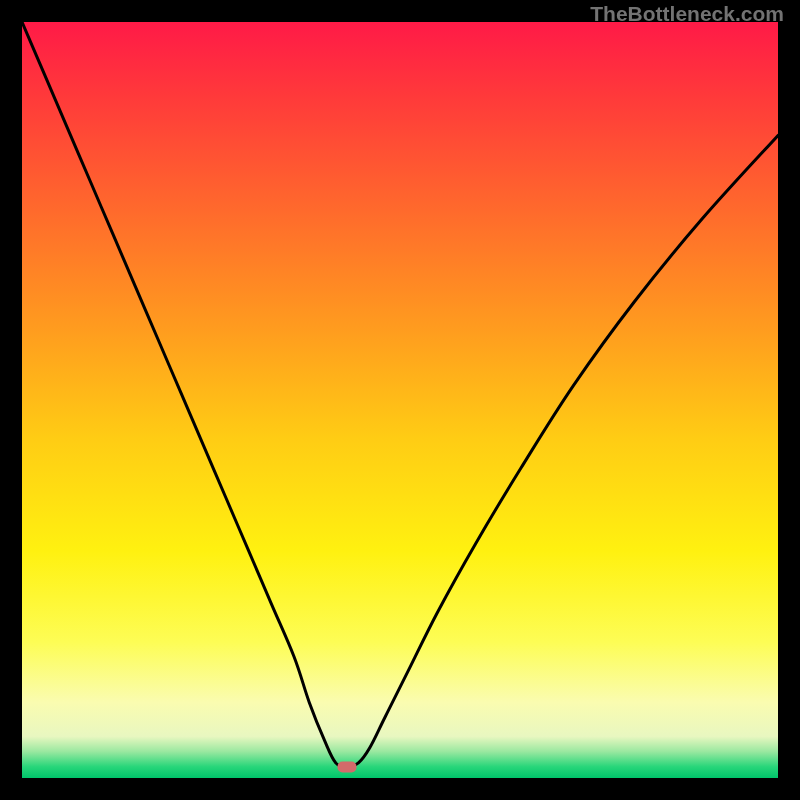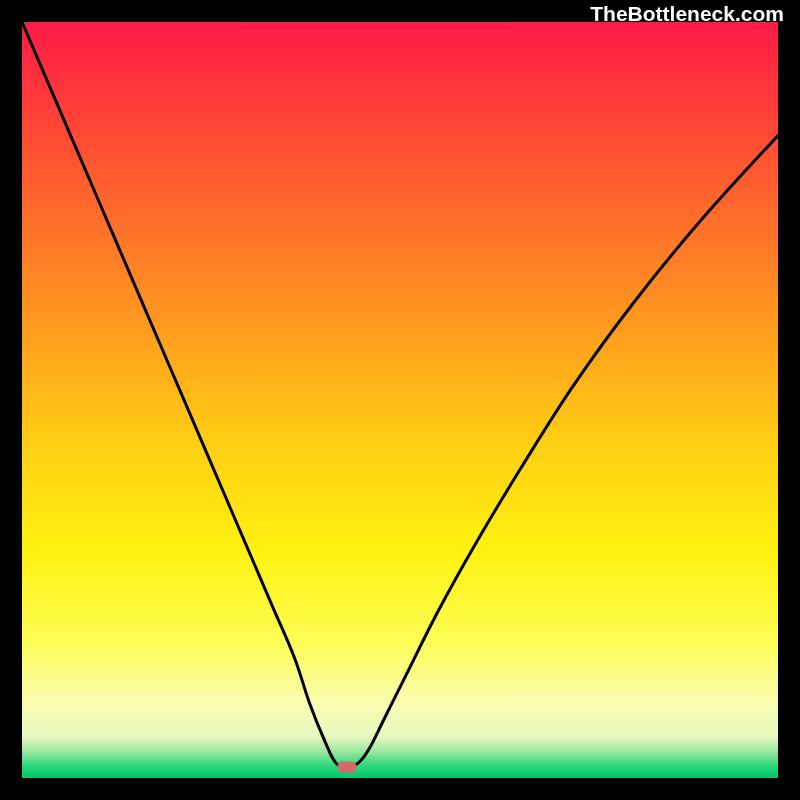--- a/index.html
+++ b/index.html
@@ -24,21 +24,21 @@
     height: 756px;
     overflow: hidden;
   }
   .watermark {
     position: absolute;
     top: 2px;
     right: 16px;
     font-family: Arial, Helvetica, sans-serif;
     font-size: 21px;
     font-weight: 600;
-    color: #ffffff;
+    color: #737373;
     letter-spacing: 0px;
     pointer-events: none;
   }
   .marker {
     position: absolute;
     width: 19px;
     height: 11px;
     background: #d36a6a;
     border-radius: 5px;
     transform: translate(-50%, -50%);

